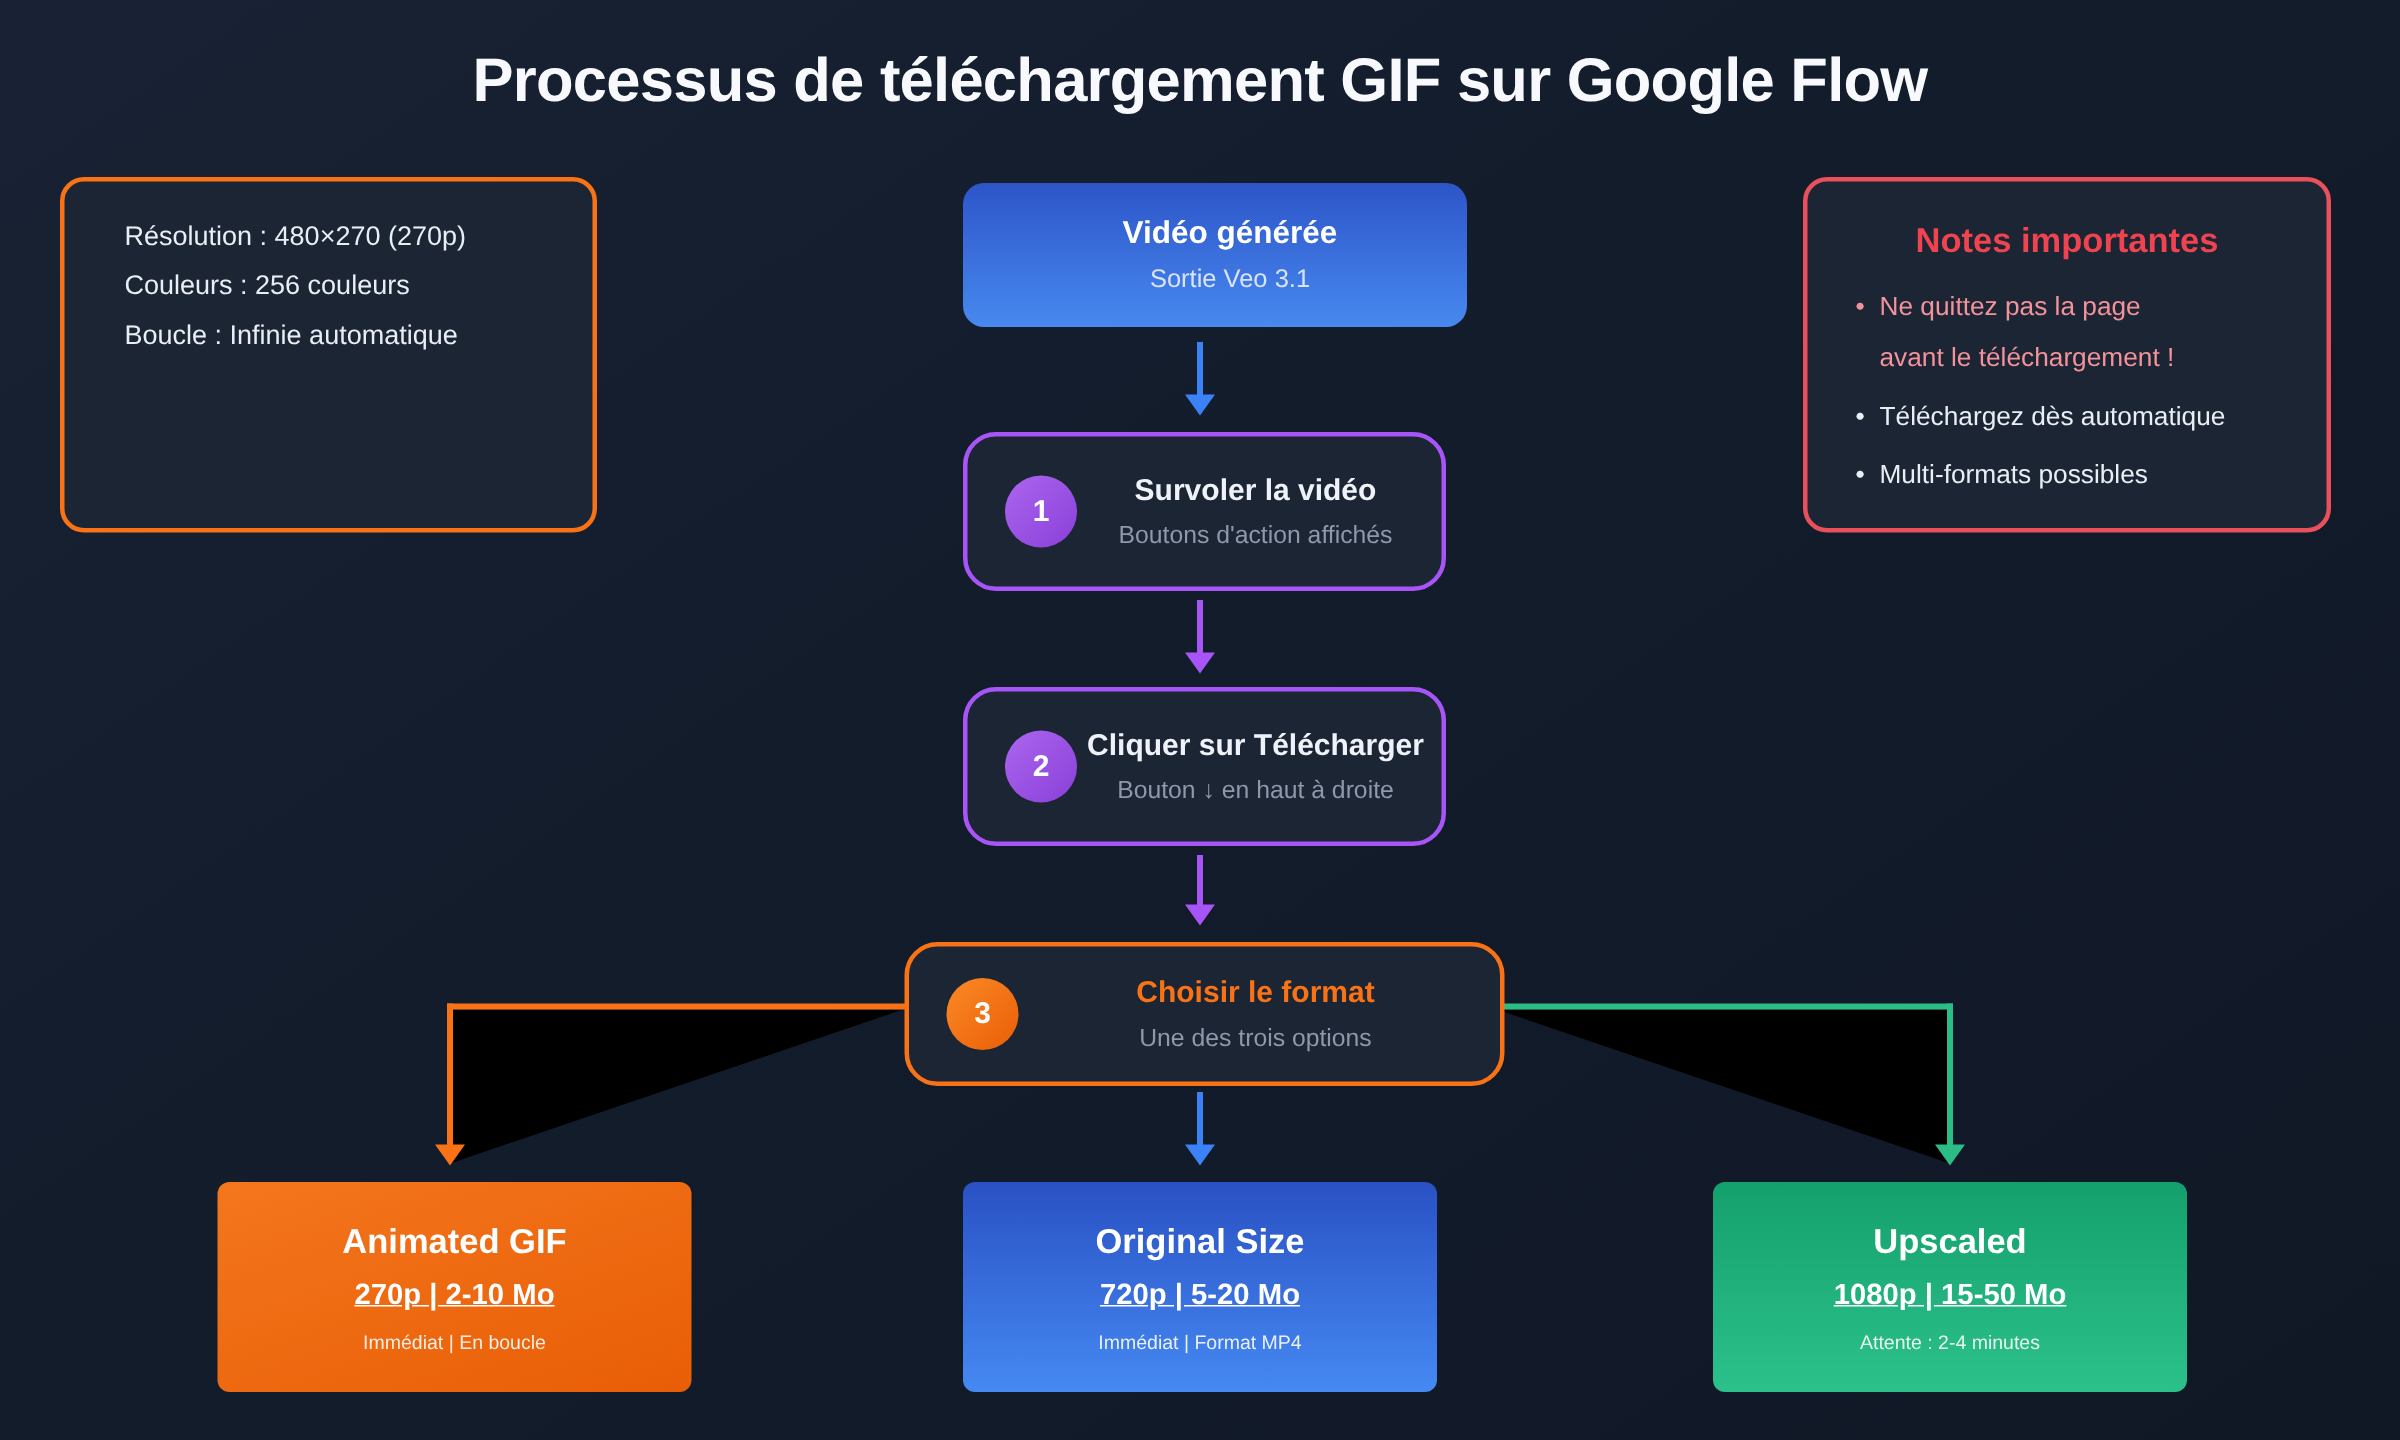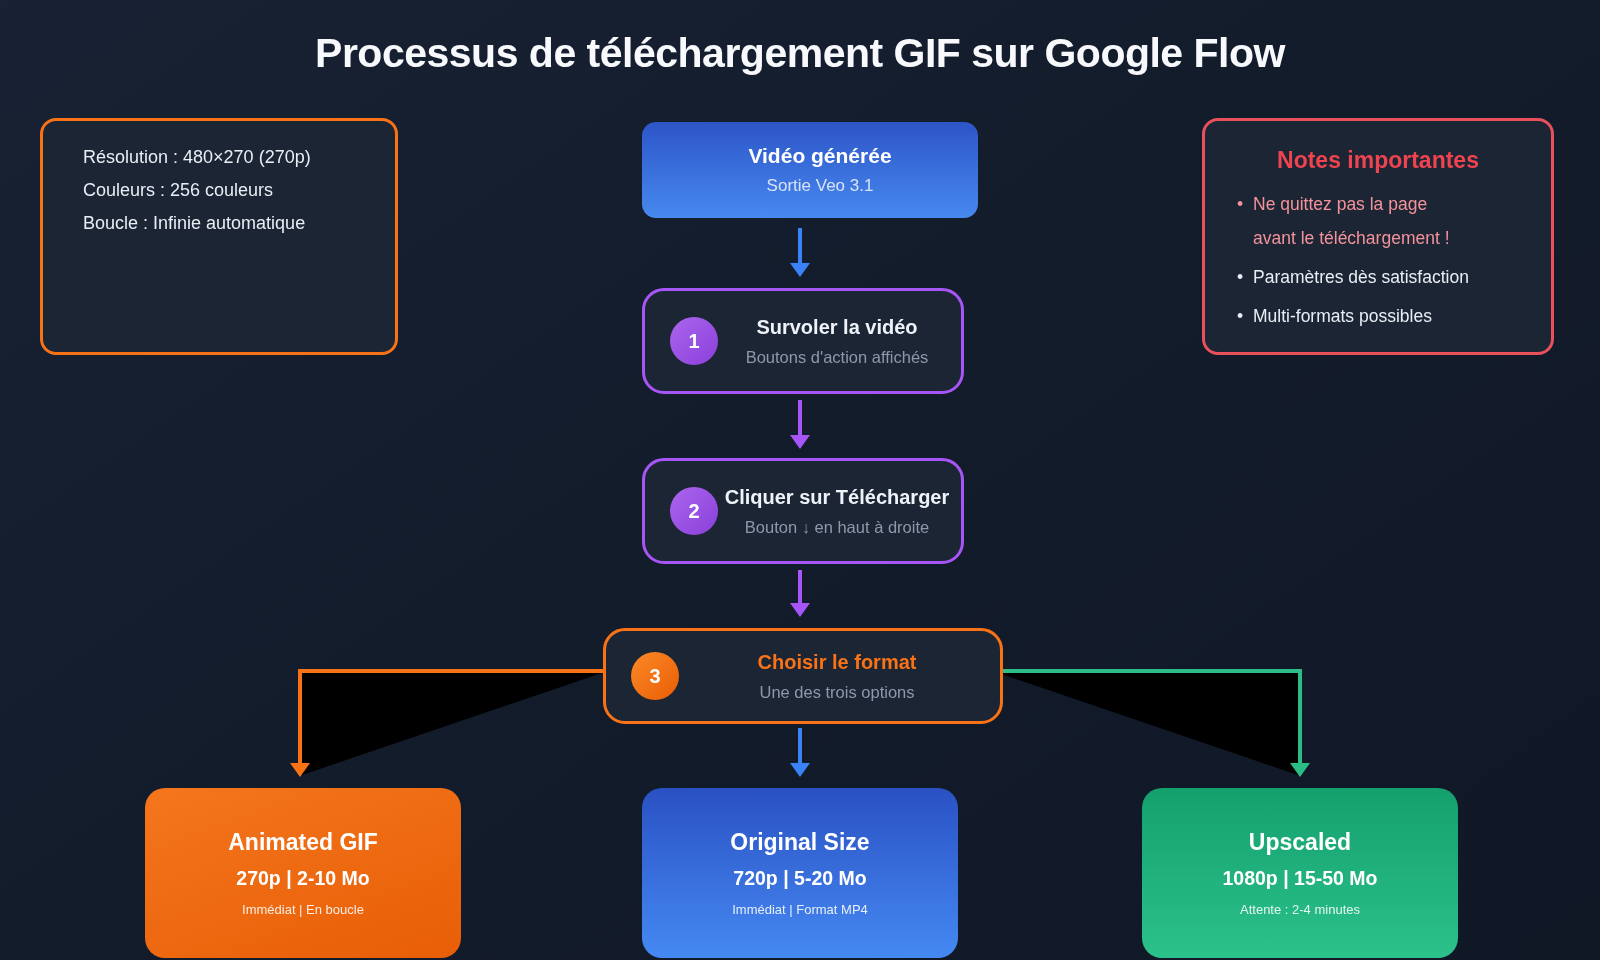--- a/index.html
+++ b/index.html
@@ -49,28 +49,28 @@
     color:#fff;font-size:20px;font-weight:700;
   }
   .s3 .step-badge{top:21px;background:linear-gradient(135deg,#fb8a26 0%,#ea5d06 100%);}
   .step-text{position:absolute;left:72px;right:4px;top:0;bottom:0;
     display:flex;flex-direction:column;align-items:center;justify-content:center;}
   .step-title{font-size:20px;font-weight:700;color:#eff3f9;white-space:nowrap;}
   .s3 .step-title{font-size:20px;color:#f97316;}
   .step-sub{font-size:16.5px;color:#8e98aa;margin-top:9px;white-space:nowrap;}
   
   .out-node{
-    position:absolute;top:788px;width:316px;height:170px;border-radius:20px;
+    position:absolute;top:788px;width:316px;height:140px;border-radius:8px;
     display:flex;flex-direction:column;align-items:center;justify-content:center;text-align:center;
   }
   .out-gif{left:145px;background:linear-gradient(160deg,#f4761d 0%,#e85e06 100%);}
   .out-orig{left:642px;background:linear-gradient(180deg,#2a51c3 0%,#4589f2 100%);}
   .out-up{left:1142px;background:linear-gradient(180deg,#14a06d 0%,#2cc18b 100%);}
   .out-title{font-size:23px;font-weight:700;color:#ffffff;}
-  .out-line1{font-size:19.5px;font-weight:700;color:#ffffff;margin-top:11px;}
+  .out-line1{font-size:19.5px;font-weight:700;color:#ffffff;margin-top:11px;text-decoration:underline;}
   .out-line2{font-size:13px;color:rgba(255,255,255,0.88);margin-top:12px;}
   
   .stem-v{position:absolute;width:4px;}
   .stem-h{position:absolute;height:4px;}
   .head-down{position:absolute;width:0;height:0;
     border-left:10px solid transparent;border-right:10px solid transparent;border-top:14px solid #000;}
   .c-blue{background:#3b82f6;}  .h-blue{border-top-color:#3b82f6;}
   .c-purple{background:#a855f7;}.h-purple{border-top-color:#a855f7;}
   .c-orange{background:#f97316;}.h-orange{border-top-color:#f97316;}
   .c-green{background:#2bbd85;} .h-green{border-top-color:#2bbd85;}
@@ -94,21 +94,21 @@
   </section>
 
   <section class="panel panel-red">
     <h2>Notes importantes</h2>
     <div class="bullets">
       <div class="bullet highlight">
         <span class="b-dot">•</span><span>Ne quittez pas la page</span>
         <span class="cont">avant le téléchargement !</span>
       </div>
       <div class="bullet">
-        <span class="b-dot">•</span><span>Paramètres dès satisfaction</span>
+        <span class="b-dot">•</span><span>Téléchargez dès automatique</span>
       </div>
       <div class="bullet">
         <span class="b-dot">•</span><span>Multi-formats possibles</span>
       </div>
     </div>
   </section>
 
   <div class="shadow-tri shadow-left"></div>
   <div class="shadow-tri shadow-right"></div>
 

